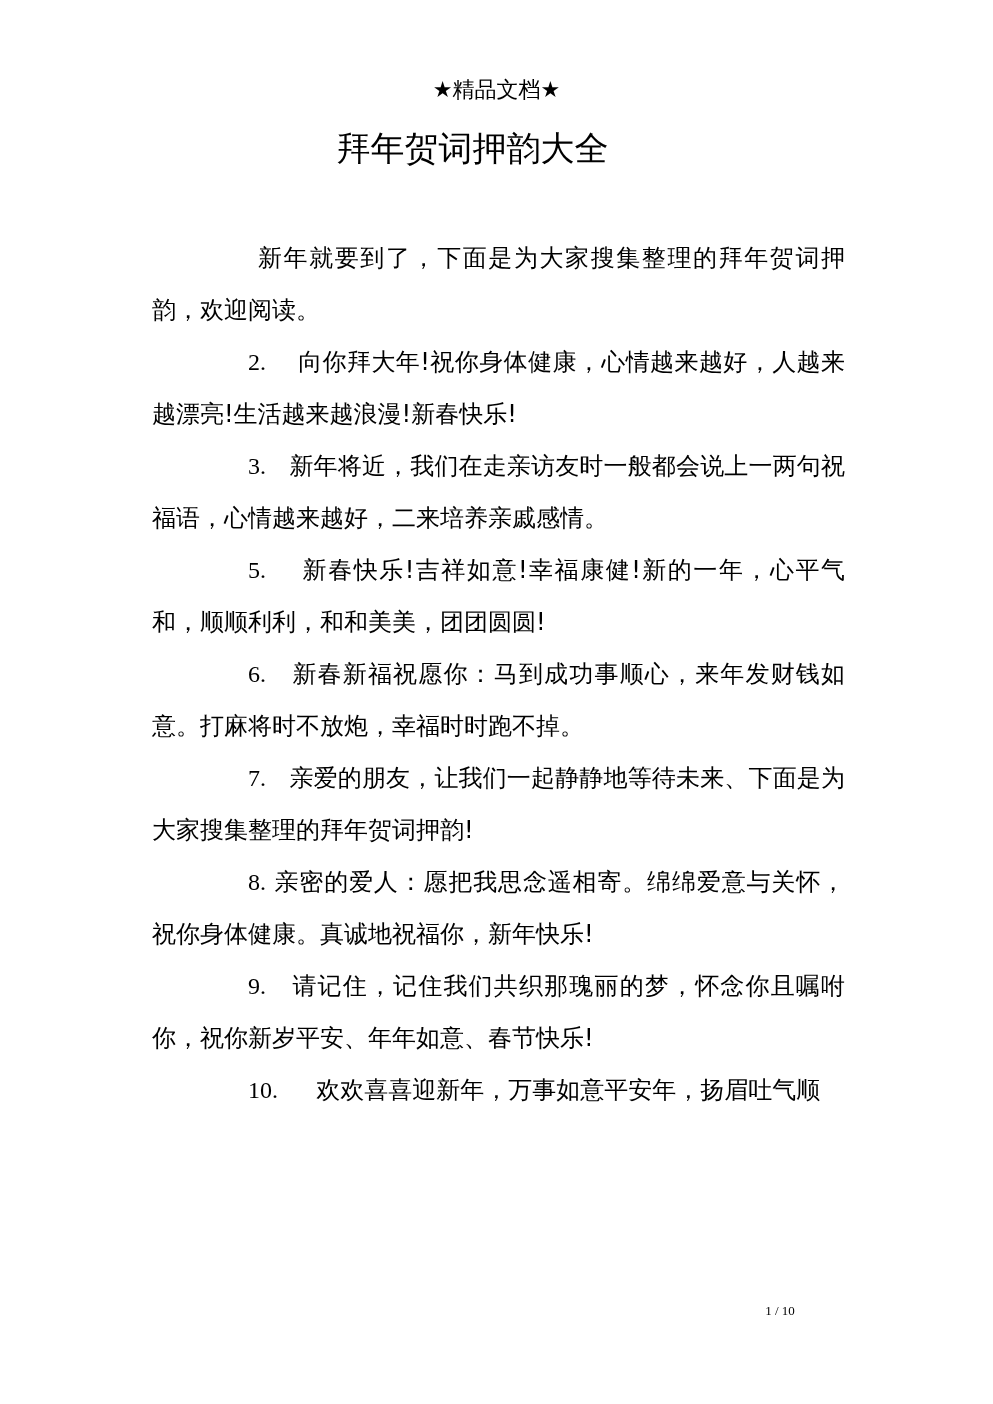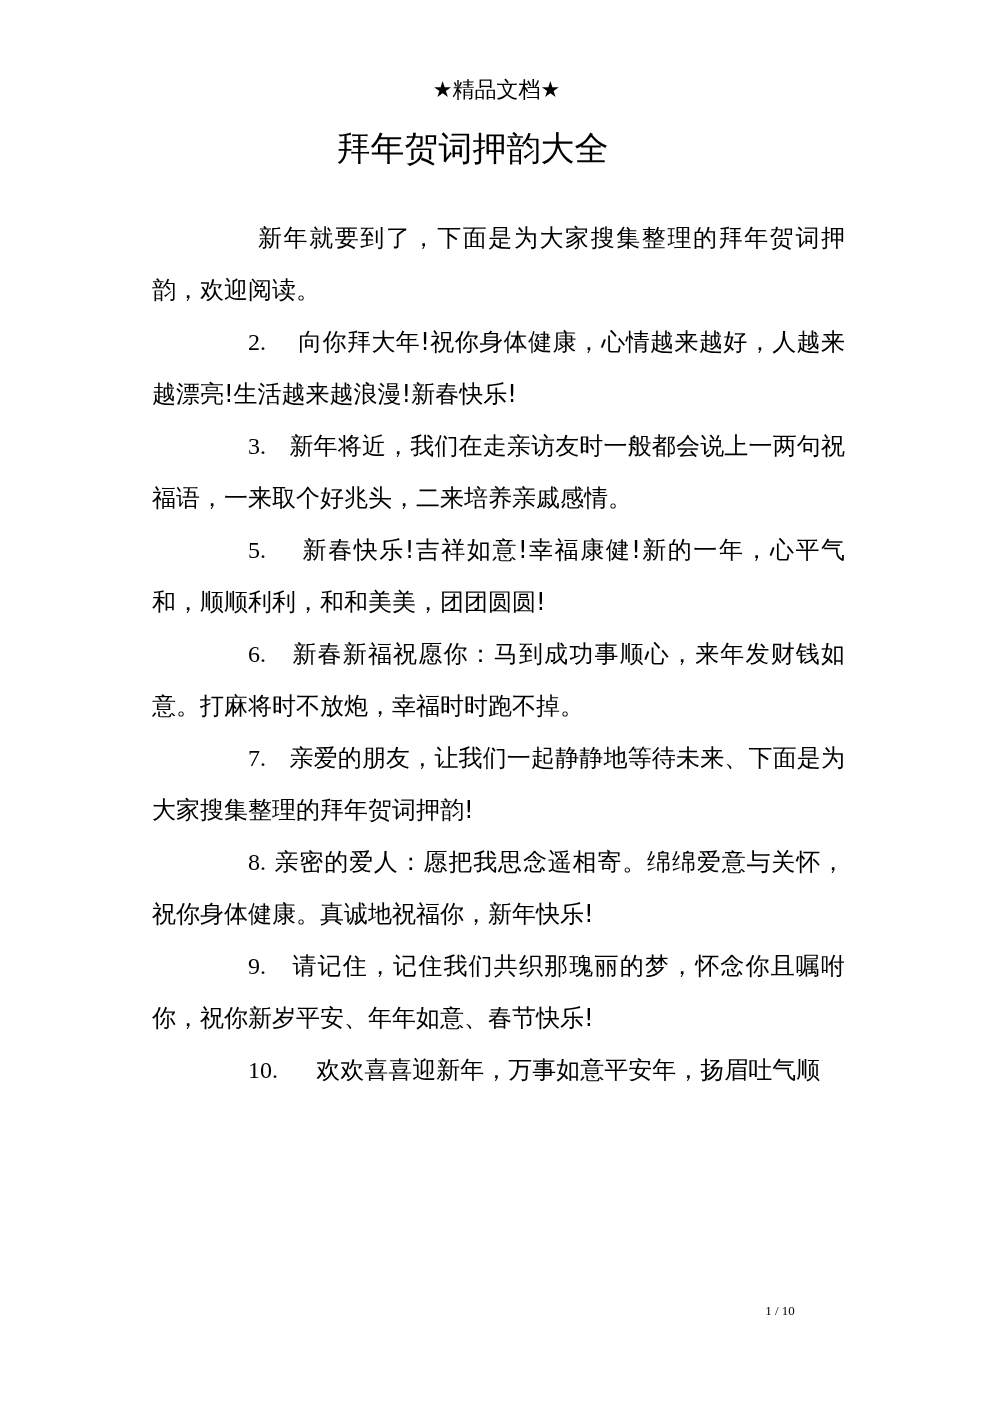--- a/index.html
+++ b/index.html
@@ -30,21 +30,21 @@
       top: 123px;
       left: 0;
       width: 945px;
       text-align: center;
       font-size: 34px;
       line-height: 50px;
       font-family: "DejaVu Sans", "Liberation Sans", sans-serif;
     }
     .body-text {
       position: absolute;
-      top: 212px;
+      top: 232px;
       left: 152px;
       width: 693px;
       font-size: 24px;
       line-height: 52px;
       text-align: justify;
       font-family: "DejaVu Sans", "Liberation Sans", sans-serif;
     }
     .para {
       margin: 0;
       text-indent: 48px;
@@ -72,21 +72,21 @@
 <div class="header-mark">★精品文档★</div>
 
 <div class="doc-title">拜年贺词押韵大全</div>
 
 <div class="body-text">
   <p class="para intro">新年就要到了，下面是为大家搜集整理的拜年贺词押韵，欢迎阅读。</p>
 
 
   <p class="para"><span class="num">2.</span><span style="white-space:pre">    </span><span>向你拜大年!祝你身体健康，心情越来越好，人越来越漂亮!生活越来越浪漫!新春快乐!</span></p>
 
-  <p class="para"><span class="num">3.</span><span style="white-space:pre">   </span><span>新年将近，我们在走亲访友时一般都会说上一两句祝福语，一来取个好兆头，二来培养亲戚感情。</span></p>
+  <p class="para"><span class="num">3.</span><span style="white-space:pre">   </span><span>新年将近，我们在走亲访友时一般都会说上一两句祝福语，心情越来越好，二来培养亲戚感情。</span></p>
 
 
   <p class="para"><span class="num">5.</span><span style="white-space:pre">    </span><span>新春快乐!吉祥如意!幸福康健!新的一年，心平气和，顺顺利利，和和美美，团团圆圆!</span></p>
 
   <p class="para"><span class="num">6.</span><span style="white-space:pre">   </span><span>新春新福祝愿你：马到成功事顺心，来年发财钱如意。打麻将时不放炮，幸福时时跑不掉。</span></p>
 
   <p class="para"><span class="num">7.</span><span style="white-space:pre">   </span><span>亲爱的朋友，让我们一起静静地等待未来、下面是为大家搜集整理的拜年贺词押韵!</span></p>
 
   <p class="para"><span class="num">8.</span><span style="white-space:pre"> </span><span>亲密的爱人：愿把我思念遥相寄。绵绵爱意与关怀，祝你身体健康。真诚地祝福你，新年快乐!</span></p>
 

